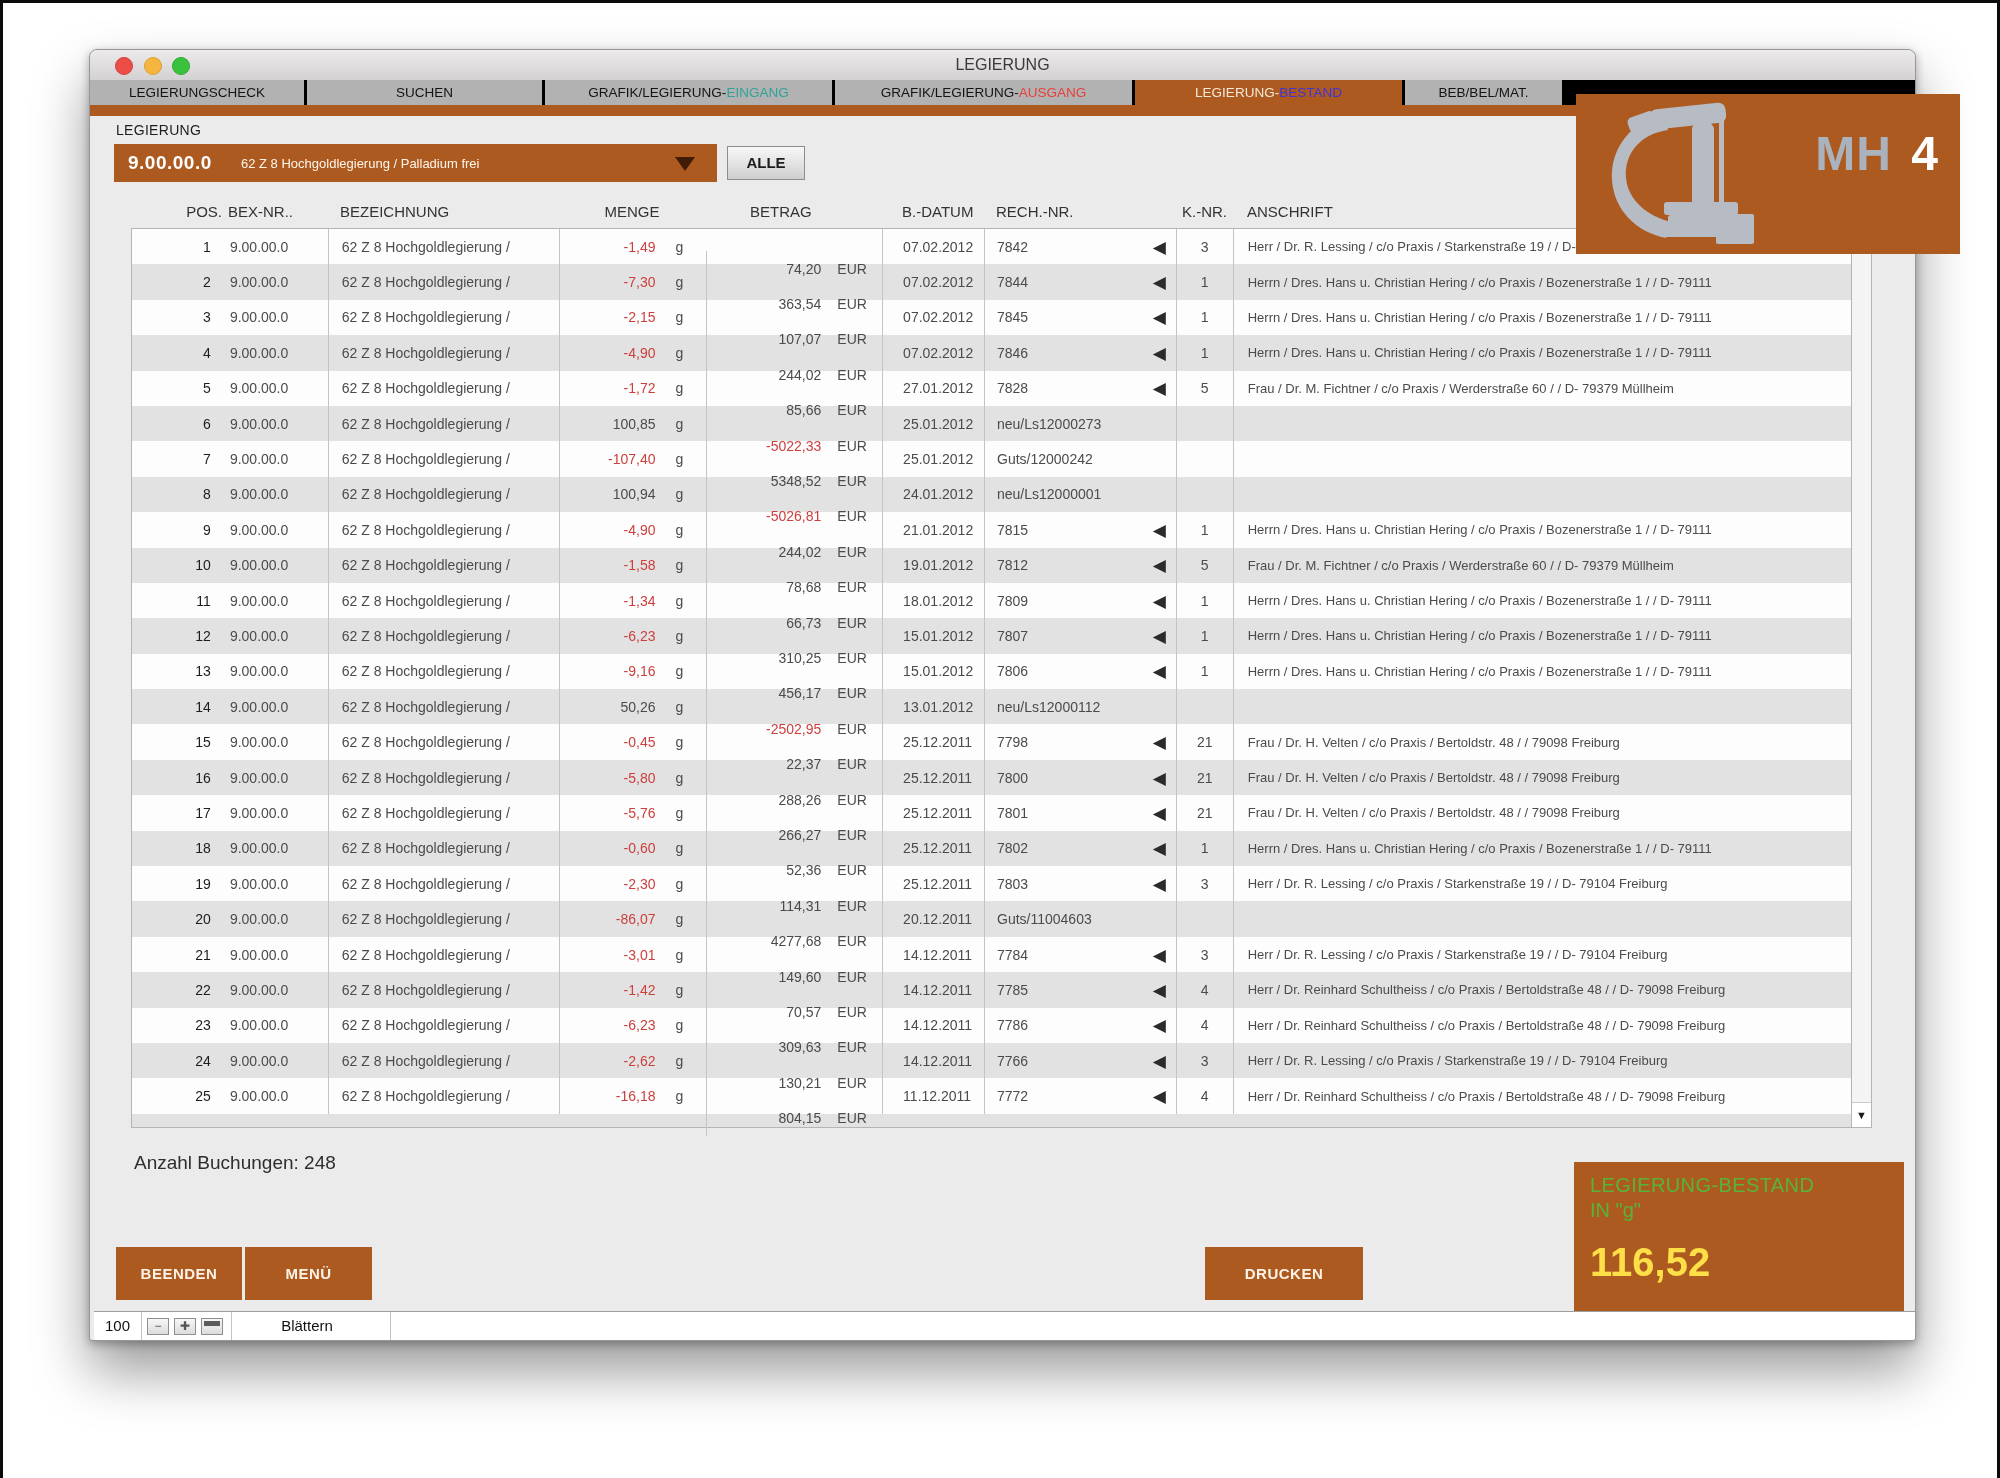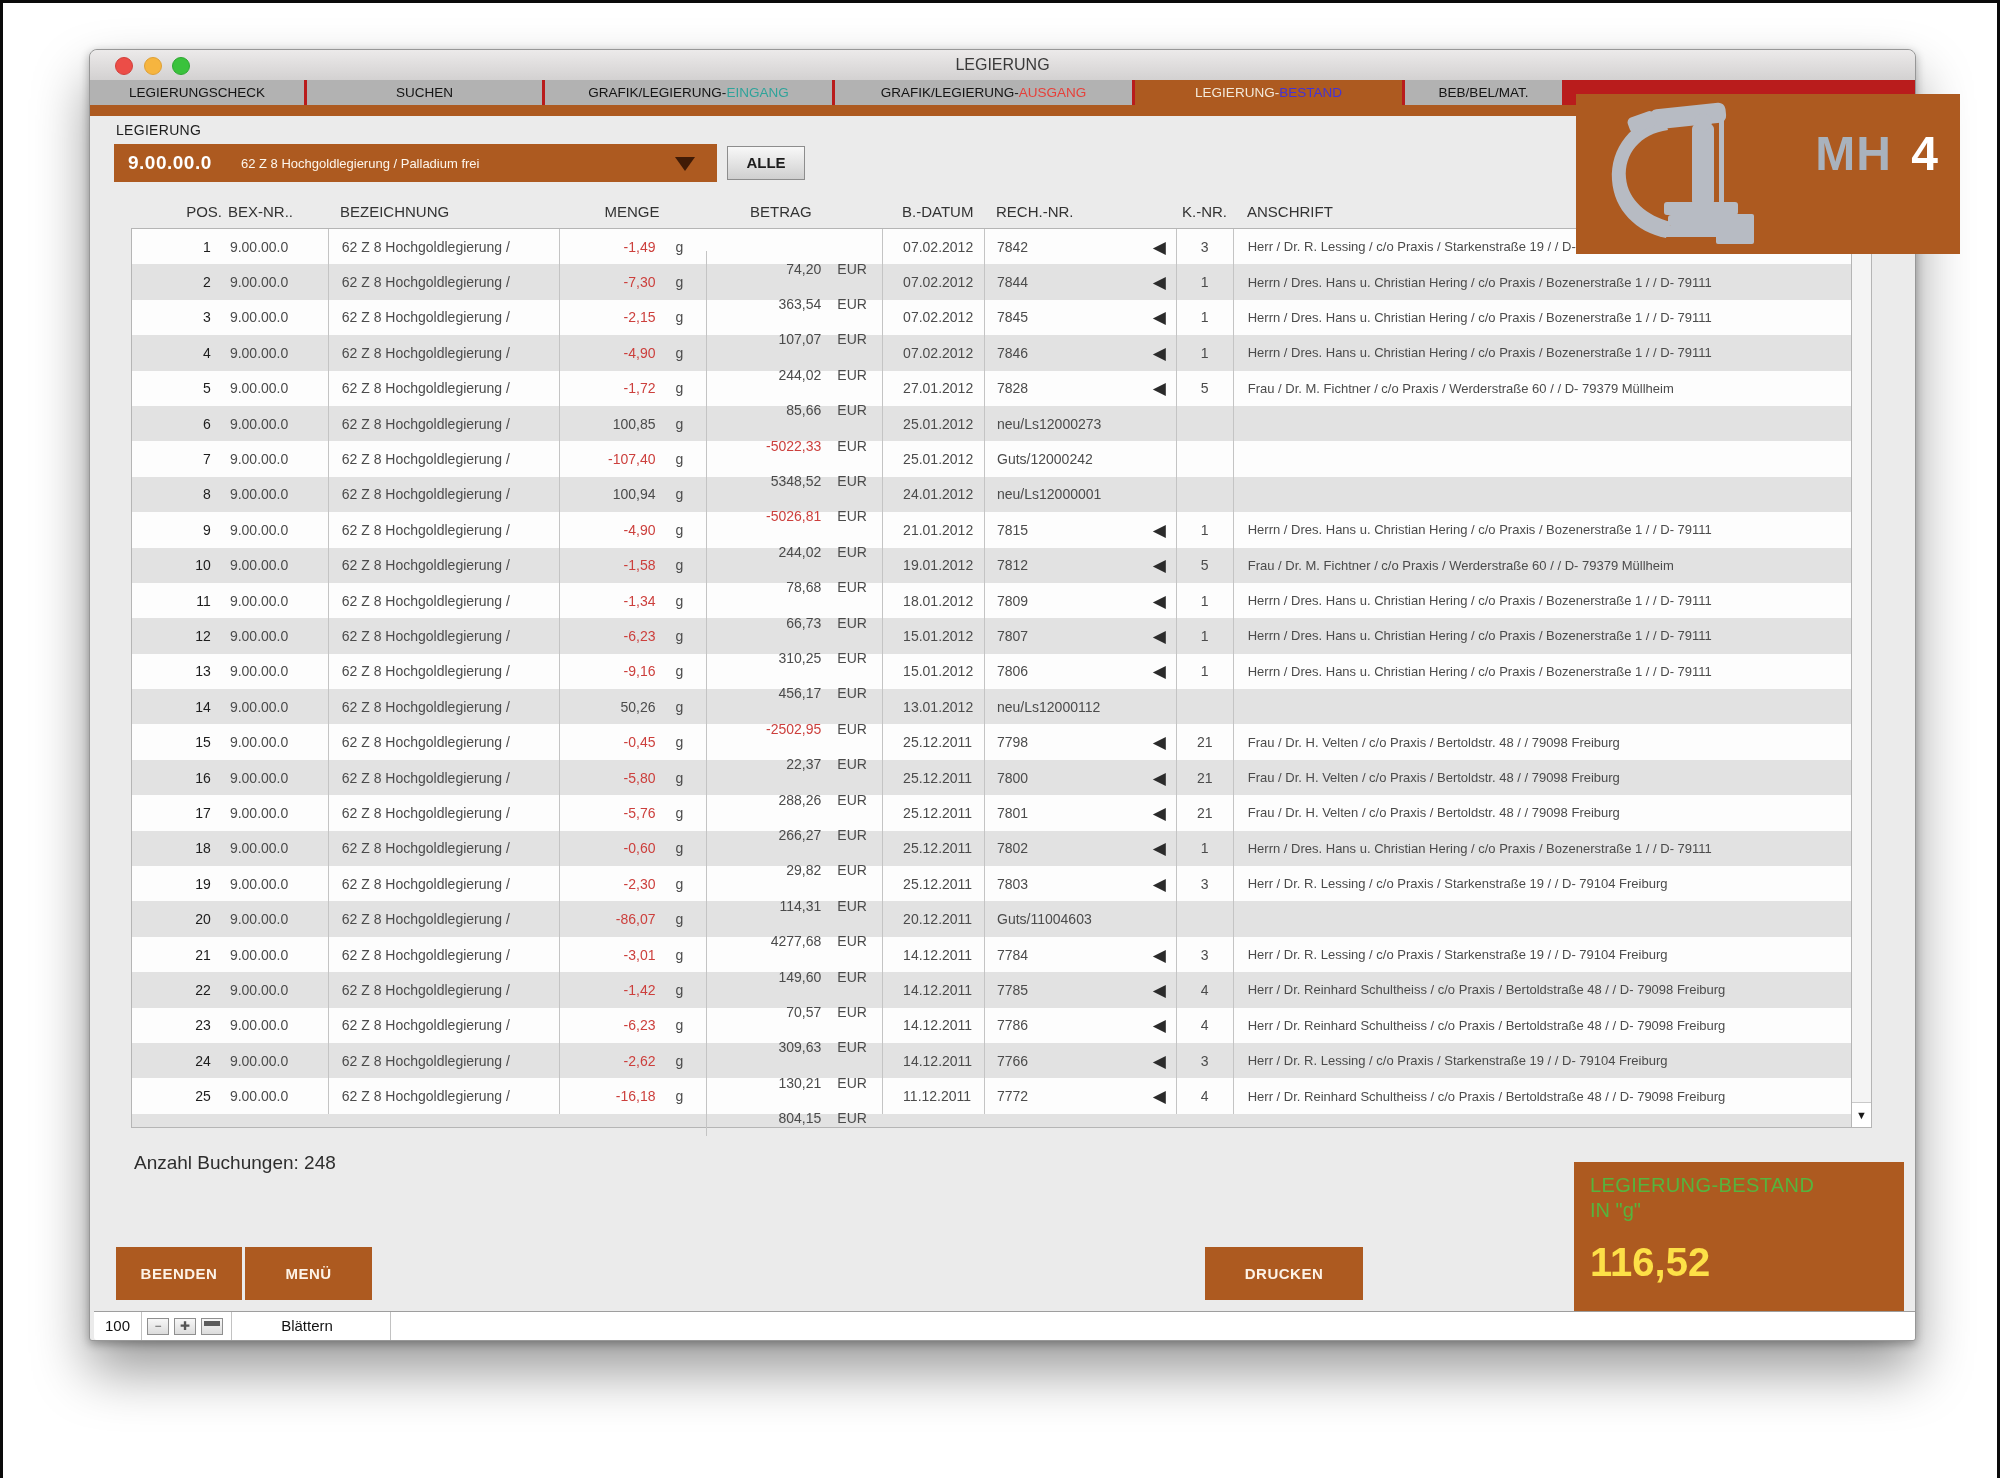--- a/index.html
+++ b/index.html
@@ -16,21 +16,21 @@
     background:linear-gradient(#eceaea,#d3d1d1);border-radius:8px 8px 0 0;
     border-bottom:1px solid #b3b3b3;}
   .titlebar .title{position:absolute;left:0;right:0;top:0;height:30px;line-height:30px;
     text-align:center;font-size:16px;color:#3a3a3a;}
   .tl{position:absolute;top:7px;width:16px;height:16px;border-radius:50%;}
   .tl.red{left:25px;background:#ec4d47;border:1px solid #d23f3b;}
   .tl.yellow{left:54px;background:#f6b53f;border:1px solid #dfa035;}
   .tl.green{left:82px;background:#3ac23c;border:1px solid #2ea733;}
 
   
-  .tabbar{position:absolute;left:0;top:30px;right:0;height:25px;background:#b91c1c;
+  .tabbar{position:absolute;left:0;top:30px;right:0;height:25px;background:#000000;
     display:flex;}
   .tab{height:25px;line-height:25px;text-align:center;background:#b2b2b2;margin-right:3px;
     font-size:13.5px;color:#141414;white-space:nowrap;overflow:hidden;cursor:default;}
   .tab:nth-child(1){width:214px;}
   .tab:nth-child(2){width:235px;}
   .tab:nth-child(3){width:287px;}
   .tab:nth-child(4){width:297px;}
   .tab:nth-child(5){width:267px;}
   .tab:nth-child(6){width:157px;}
   .tab.active{background:#ad5a20;color:#f2e9da;}
@@ -545,21 +545,21 @@
               </div>
               <div class="trow gray">
                 <div class="cell c-pos">18</div>
                 <div class="cell c-bex">9.00.00.0</div>
                 <div class="cell c-bez">62 Z 8  Hochgoldlegierung /</div>
                 <div class="cell c-menge">
                   <span class="num neg">-0,60</span>
                   <span class="unit">g</span>
                 </div>
                 <div class="cell c-betrag">
-                  <span class="num">29,82</span>
+                  <span class="num">52,36</span>
                   <span class="cur">EUR</span>
                 </div>
                 <div class="cell c-datum">25.12.2011</div>
                 <div class="cell c-rech">
                   <span>7802</span>
                   <span class="arrow">◀</span>
                 </div>
                 <div class="cell c-knr">1</div>
                 <div class="cell c-anschrift">Herrn / Dres. Hans u. Christian Hering / c/o Praxis / Bozenerstraße 1 /  / D- 79111</div>
               </div>

